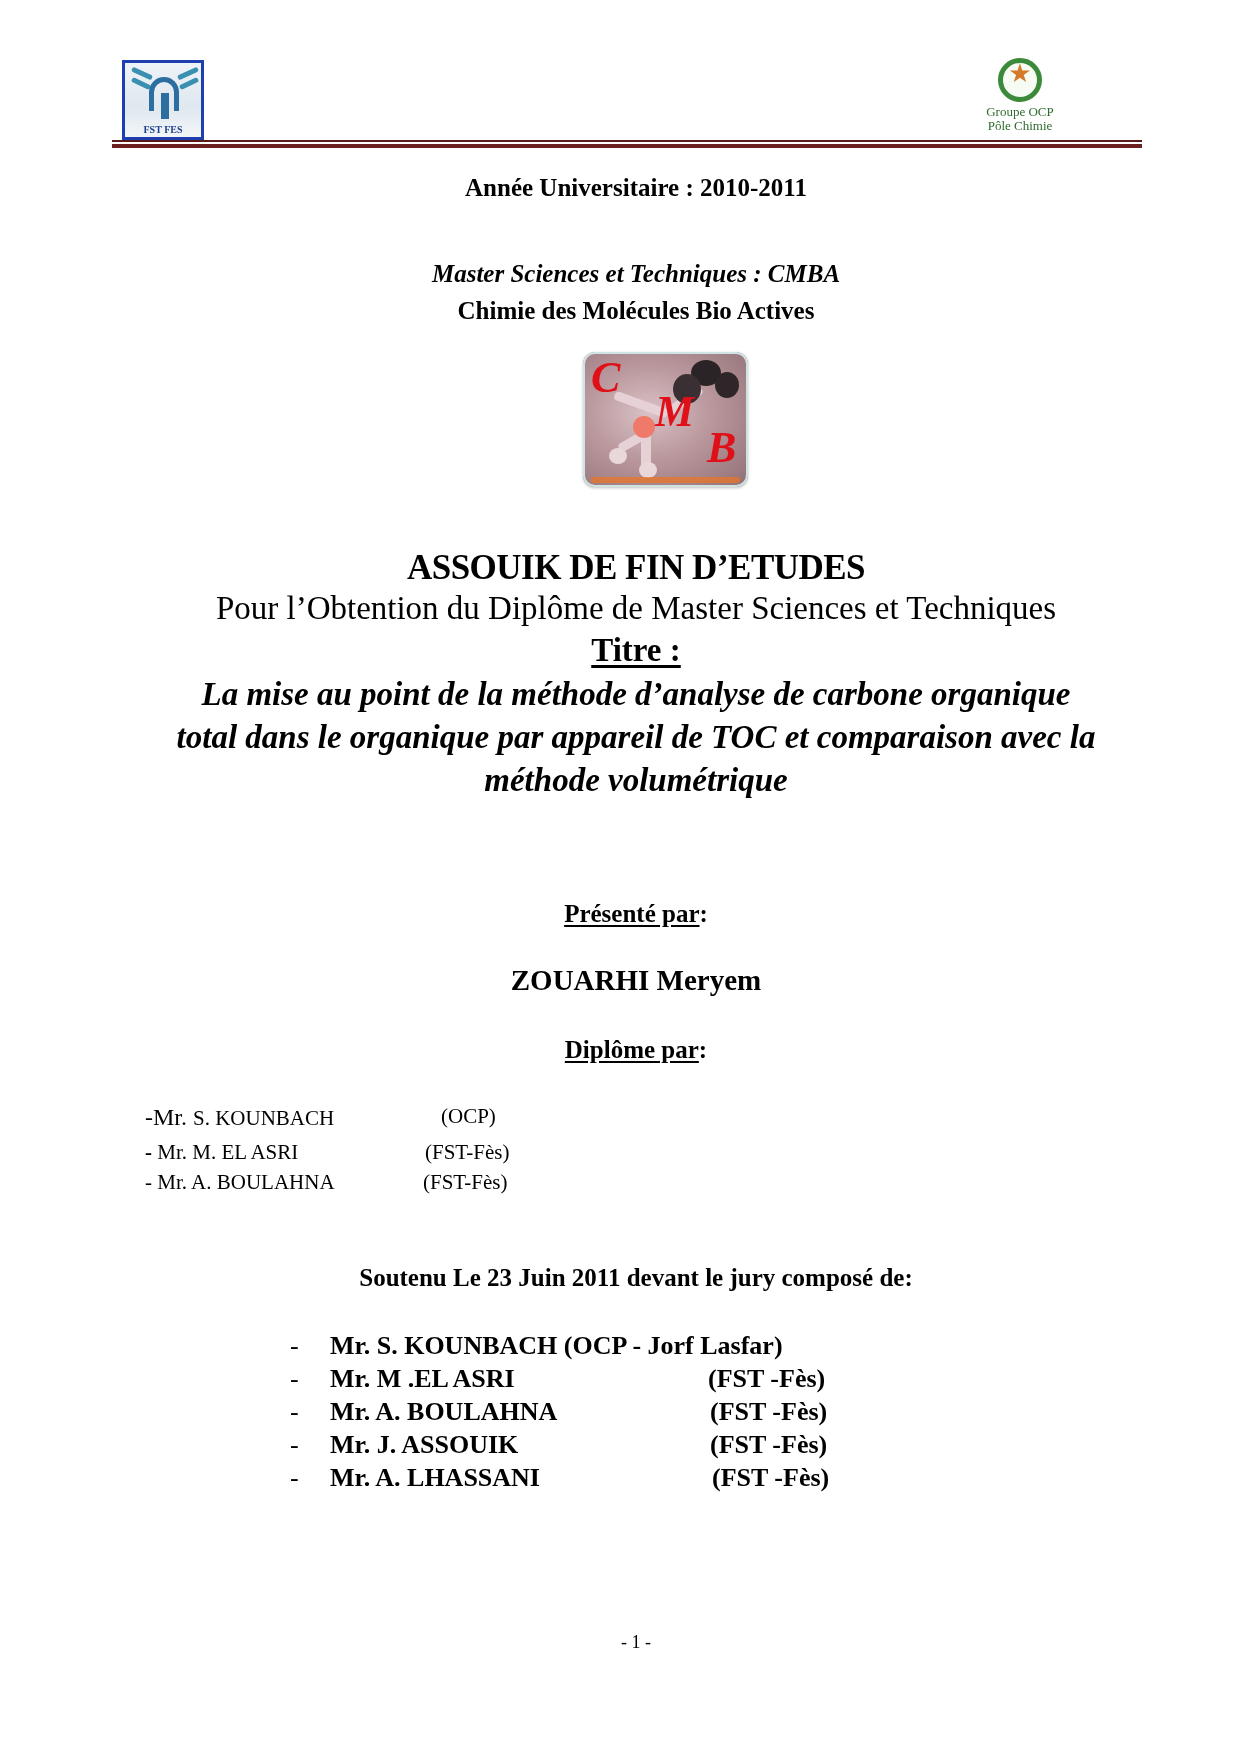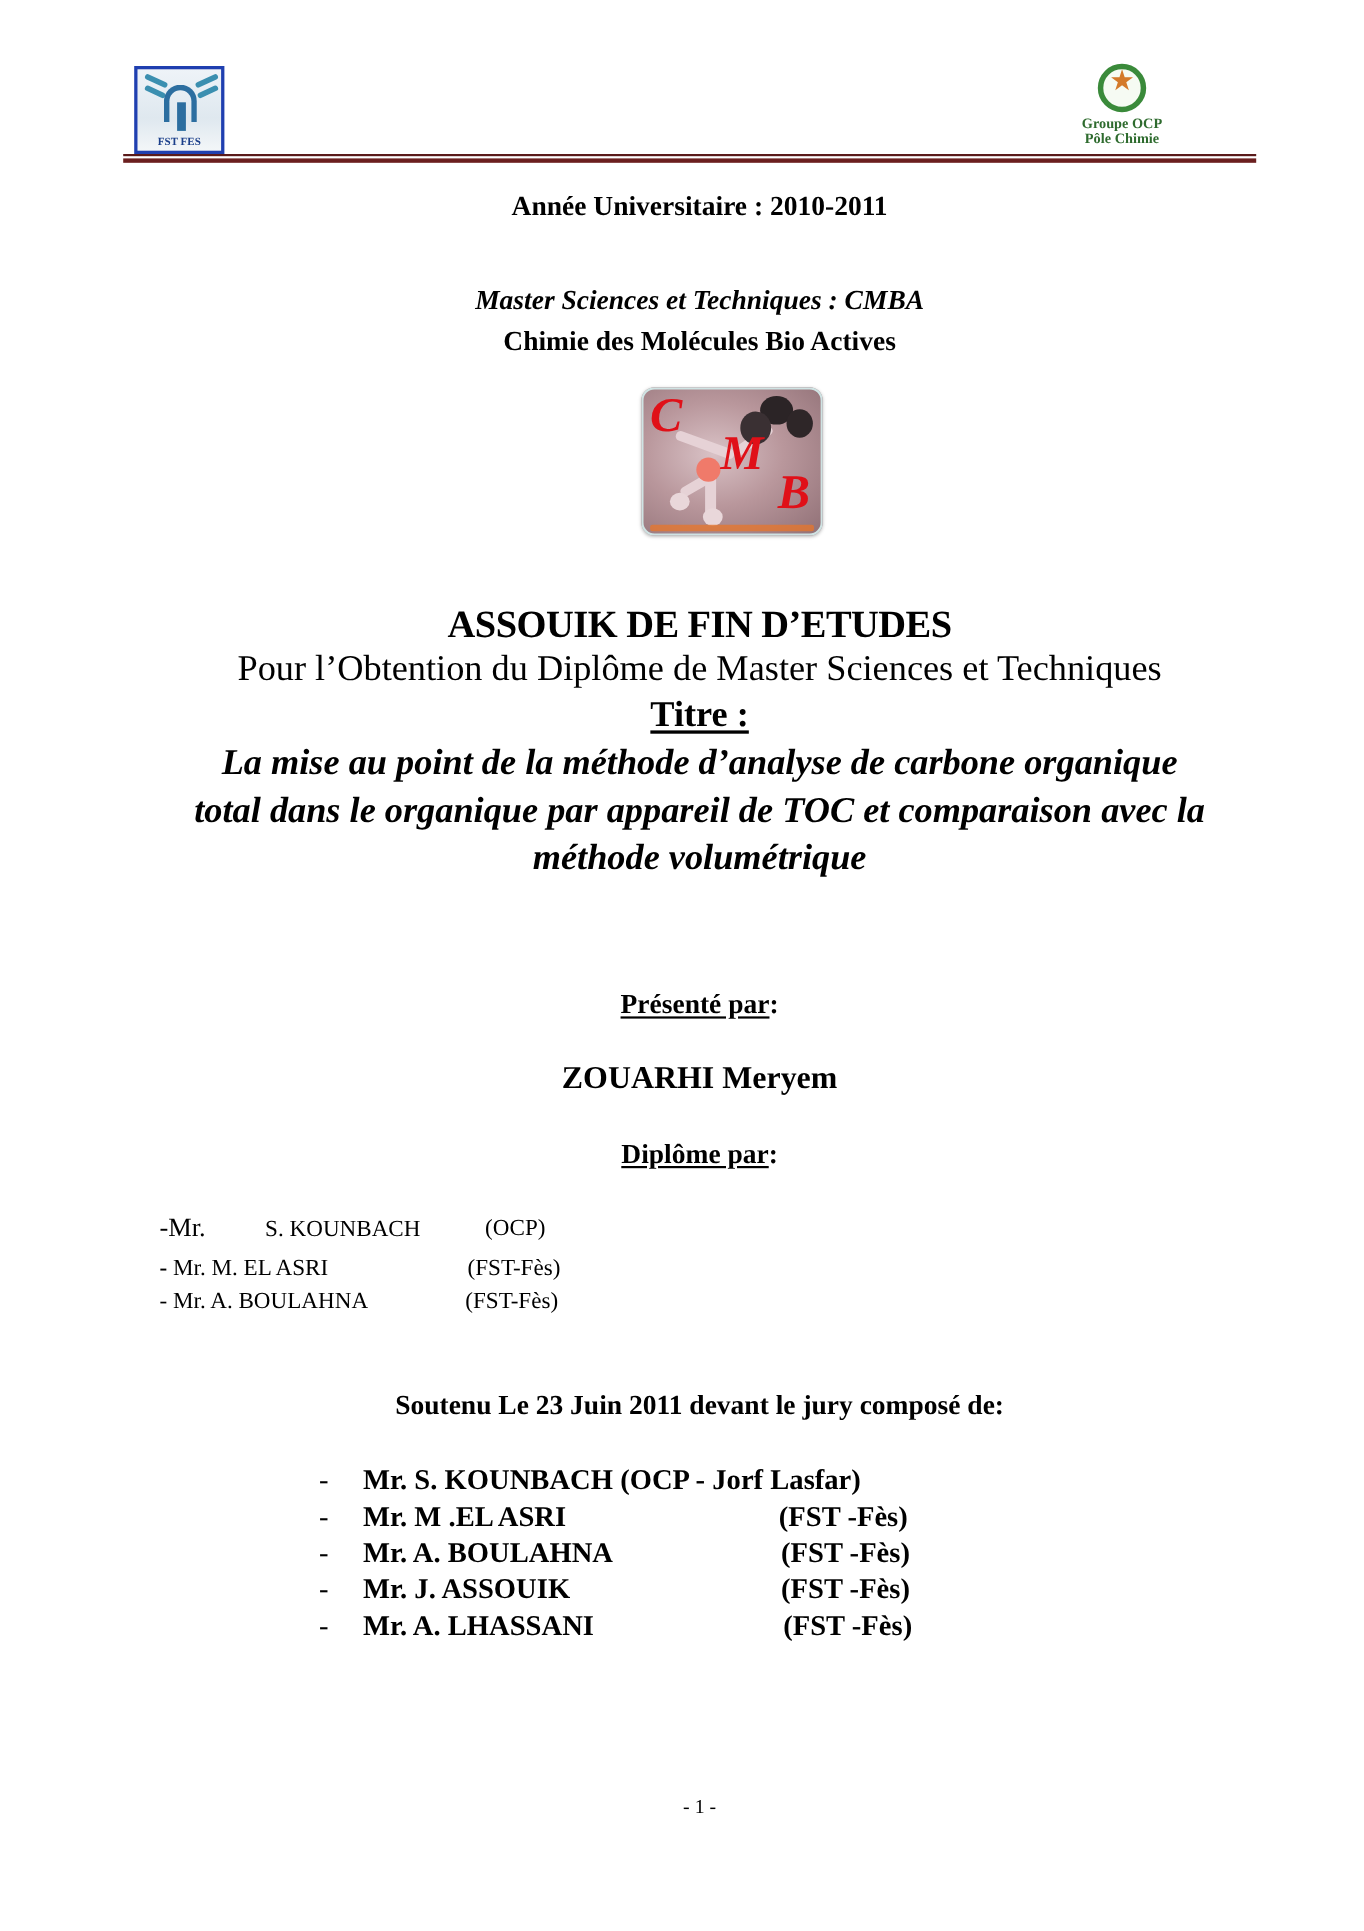--- a/index.html
+++ b/index.html
@@ -16,21 +16,21 @@
                       border-bottom:none; border-radius:18px 18px 0 0; box-sizing:border-box; }
     .logo-fst .stem { position:absolute; left:36px; top:30px; width:8px; height:26px; background:#2c6ea0; }
     .logo-fst .label { position:absolute; left:0; width:100%; bottom:2px; text-align:center;
                        font-size:10px; font-weight:bold; color:#1b3f8a; font-family:"Liberation Serif", serif; }
 
     .logo-ocp { left: 960px; top: 56px; width: 120px; height: 80px; }
     .logo-ocp .wreath { position:absolute; left:38px; top:2px; width:44px; height:44px; border-radius:50%;
                         border:5px solid #3a8a3a; box-sizing:border-box; background:#f6fbf3; }
     .logo-ocp .star { position:absolute; left:0; width:100%; top:5px; text-align:center; font-size:26px; line-height:26px; color:#d47a2a; }
     .logo-ocp .line1, .logo-ocp .line2 { position:absolute; left:0; width:100%; text-align:center;
-                                       font-weight:bold; color:#2e6b2e; font-size:13px; font-family:"Liberation Serif", serif; }
+                                       font-weight:normal; color:#2e6b2e; font-size:13px; font-family:"Liberation Serif", serif; }
     .logo-ocp .line1 { top:48px; }
     .logo-ocp .line2 { top:62px; }
 
     .rule-thin { left: 112px; top: 140px; width: 1030px; height: 2px; background: #5a1a1a; }
     .rule-thick { left: 112px; top: 144px; width: 1030px; height: 4px; background: #6b1f1f; }
 
     .bold { font-weight: bold; }
     .t-year { top: 174px; font-size: 25px; }
     .t-master { top: 260px; font-size: 25px; font-style: italic; }
     .t-chimie { top: 297px; font-size: 25px; }
@@ -54,21 +54,21 @@
     .t-presente { top: 900px; font-size: 25px; font-weight: bold; }
     .t-presente span, .t-encadre span { text-decoration: underline; text-decoration-thickness: 2px; text-underline-offset: 3px; }
     .t-author { top: 964px; font-size: 29px; font-weight: bold; }
     .t-encadre { top: 1036px; font-size: 25px; font-weight: bold; }
 
     .sup-row { position:absolute; left:145px; font-size:21px; }
     .sup-row .name { position:absolute; left:0; white-space:nowrap; }
     .sup-row .aff { position:absolute; white-space:nowrap; }
     .sup-row.r0 { top: 1104px; }
     .sup-row.r0 .name { font-size: 24px; }
-    .sup-row.r0 .name small { font-size: 21px; margin-left: 48px; }
+    .sup-row.r0 .name small { font-size: 21px; }
     .sup-row.r1 { top: 1140px; }
     .sup-row.r2 { top: 1170px; }
 
     .t-soutenu { top: 1264px; font-size: 25px; font-weight: bold; }
 
     .jury-row { position:absolute; left: 290px; font-size: 26px; font-weight: bold; height: 32px; }
     .jury-row .dash { position:absolute; left:0; font-weight:normal; }
     .jury-row .name { position:absolute; left:40px; white-space:nowrap; }
     .jury-row .aff { position:absolute; white-space:nowrap; }
 

